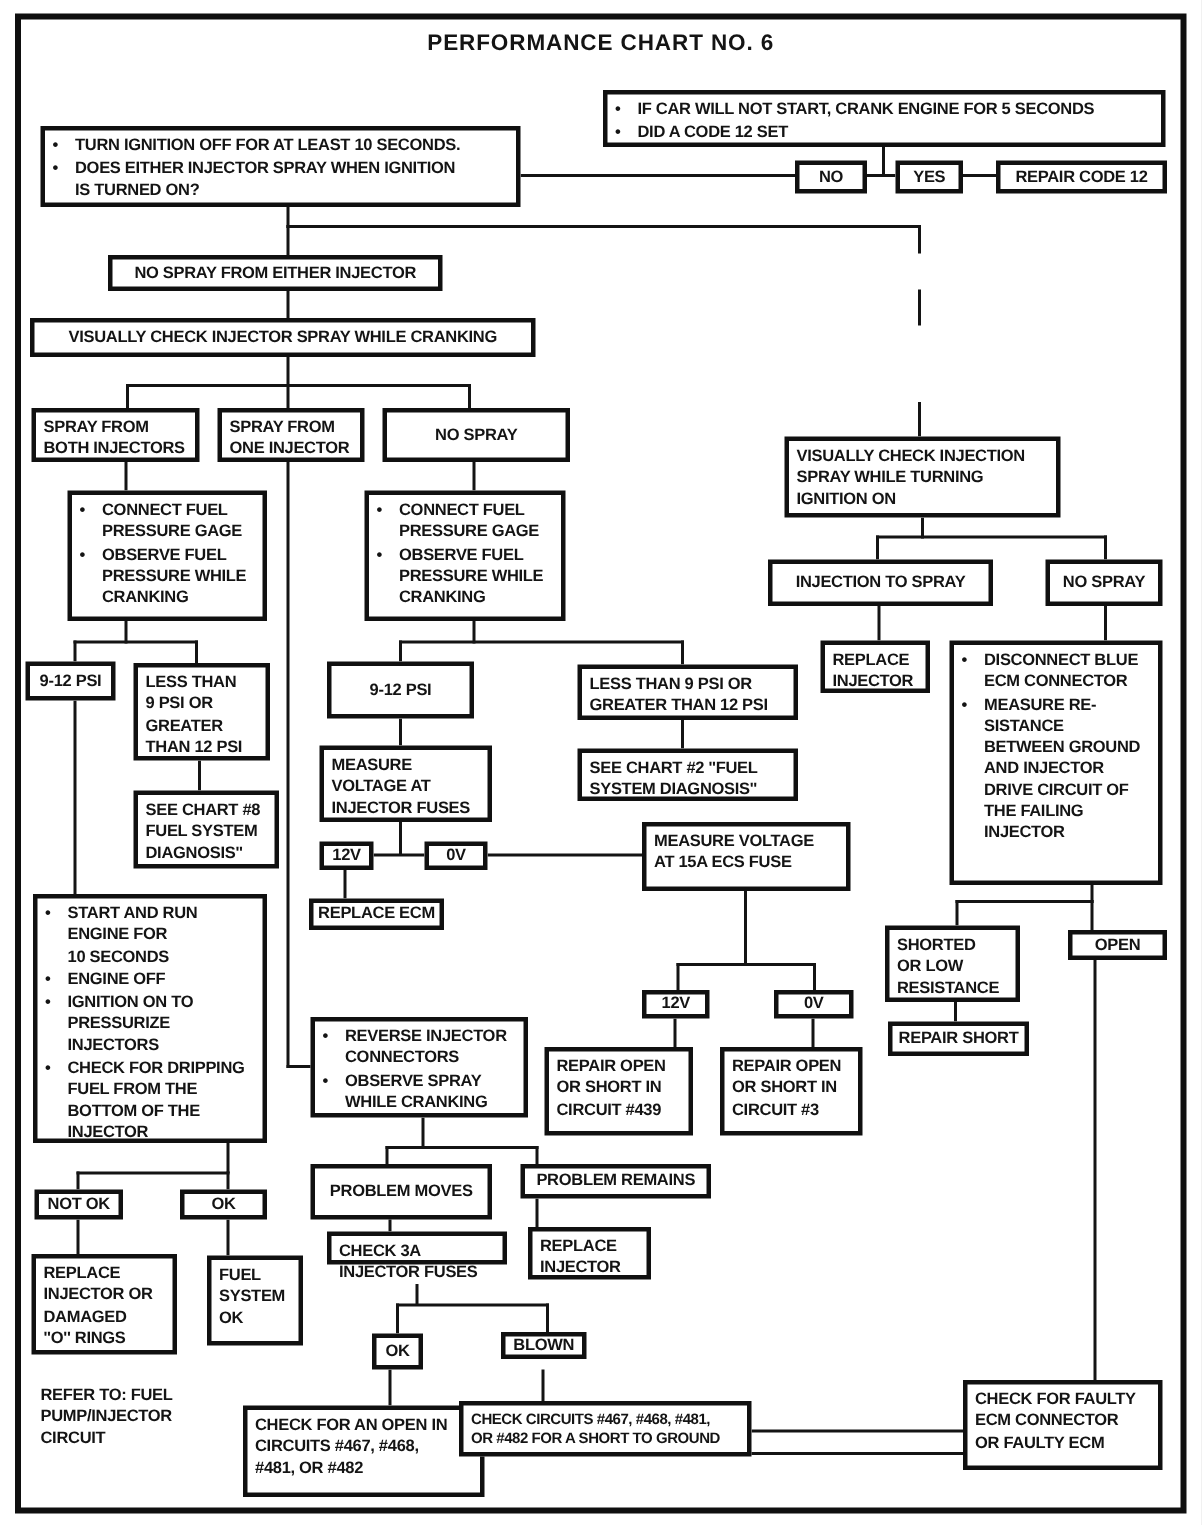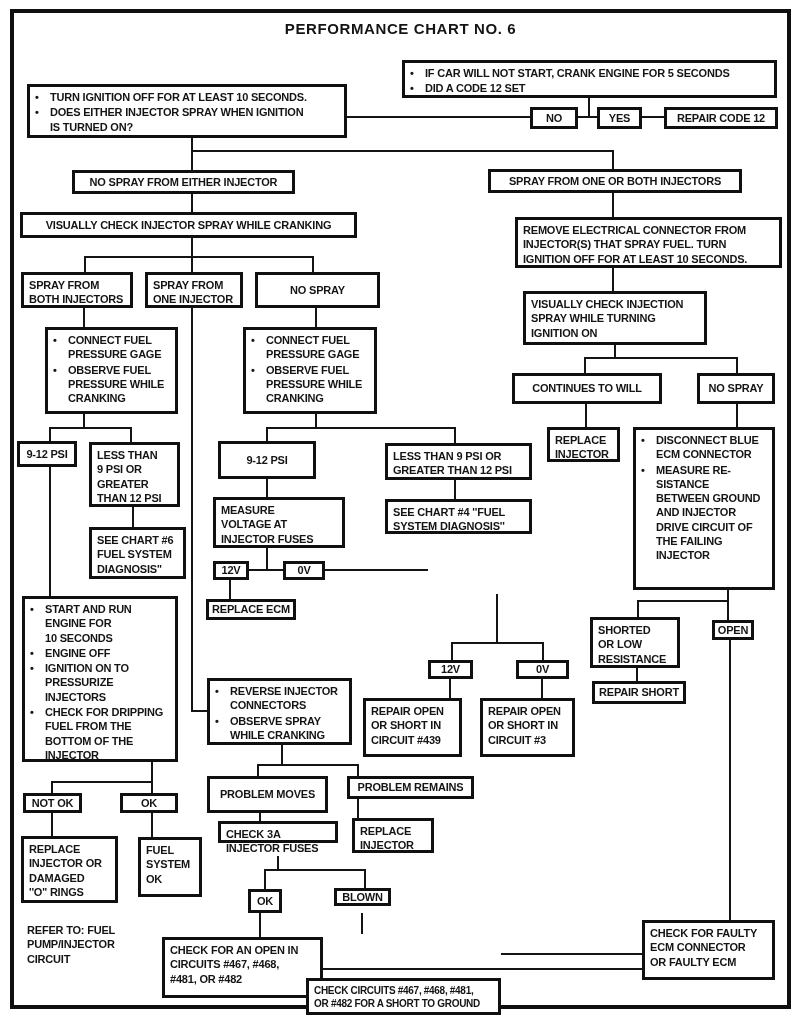--- a/index.html
+++ b/index.html
@@ -7,21 +7,21 @@
         font-family:"Liberation Sans",sans-serif;color:#141414;overflow:hidden;}
   #frame{position:absolute;left:10px;top:9px;width:781px;height:1000px;
          border:4px solid #0f0f0f;box-sizing:border-box;}
   #title{position:absolute;left:0;right:0;top:20px;text-align:center;
          font-size:15px;font-weight:bold;letter-spacing:.6px;}
   .bx{position:absolute;background:#ffffff;border:3px solid #101010;box-sizing:border-box;
       font-size:11px;font-weight:bold;line-height:1.3;letter-spacing:-0.2px;
       white-space:pre-line;padding:3px 5px;}
   .c{display:flex;align-items:center;justify-content:center;text-align:right;padding:1px 2px;}
   .nb{border:none;padding:0;}
-  .sm{font-size:10px;letter-spacing:-0.3px;margin-top:44px;}
+  .sm{font-size:10px;letter-spacing:-0.3px;}
   .bl{display:flex;margin:0 0 1px 0;}
   .bu{flex:0 0 15px;text-align:left;}
   .bl span.tx{white-space:pre-line;}
   .ln{position:absolute;background:#141414;display:block;}
 </style>
 </head>
 <body>
 
 <div id="page">
   <div id="frame"></div>
@@ -102,61 +102,59 @@
   <i class="ln" style="left:51px;top:813px;width:2px;height:23px"></i>
   <i class="ln" style="left:151px;top:813px;width:2px;height:24px"></i>
 
   <div class="bx" style="left:27px;top:84px;width:320px;height:54px"><div class="bl"><span class="bu">•</span><span class="tx">TURN IGNITION OFF FOR AT LEAST 10 SECONDS.</span></div><div class="bl"><span class="bu">•</span><span class="tx">DOES EITHER INJECTOR SPRAY WHEN IGNITION
 IS TURNED ON?</span></div></div>
   <div class="bx" style="left:402px;top:60px;width:375px;height:38px"><div class="bl"><span class="bu">•</span><span class="tx">IF CAR WILL NOT START, CRANK ENGINE FOR 5 SECONDS</span></div><div class="bl"><span class="bu">•</span><span class="tx">DID A CODE 12 SET</span></div></div>
   <div class="bx c" style="left:530px;top:107px;width:48px;height:22px">NO</div>
   <div class="bx c" style="left:597px;top:107px;width:45px;height:22px">YES</div>
   <div class="bx c" style="left:664px;top:107px;width:114px;height:22px">REPAIR CODE 12</div>
   <div class="bx c" style="left:72px;top:170px;width:223px;height:24px">NO SPRAY FROM EITHER INJECTOR</div>
-  <div class="bx c" style="left:488px;top:169px;width:254px;height:24px">SPRAY FROM ONE OR BOTH INJECTORS</div>
   <div class="bx c" style="left:20px;top:212px;width:337px;height:26px">VISUALLY CHECK INJECTOR SPRAY WHILE CRANKING</div>
   <div class="bx" style="left:21px;top:272px;width:112px;height:36px">SPRAY FROM
 BOTH INJECTORS</div>
   <div class="bx" style="left:145px;top:272px;width:98px;height:36px">SPRAY FROM
 ONE INJECTOR</div>
   <div class="bx c" style="left:255px;top:272px;width:125px;height:36px">NO SPRAY</div>
-  <div class="bx" style="left:515px;top:217px;width:267px;height:51px">REMOVE ELECTRICAL CONNECTOR FROM
-INJECTOR(S) THAT SPRAY FUEL. TURN
-IGNITION OFF FOR AT LEAST 10 SECONDS.</div>
   <div class="bx" style="left:523px;top:291px;width:184px;height:54px">VISUALLY CHECK INJECTION
 SPRAY WHILE TURNING
 IGNITION ON</div>
   <div class="bx" style="left:45px;top:327px;width:133px;height:87px"><div class="bl"><span class="bu">•</span><span class="tx">CONNECT FUEL
 PRESSURE GAGE</span></div><div class="bl"><span class="bu">•</span><span class="tx">OBSERVE FUEL
 PRESSURE WHILE
 CRANKING</span></div></div>
   <div class="bx" style="left:243px;top:327px;width:134px;height:87px"><div class="bl"><span class="bu">•</span><span class="tx">CONNECT FUEL
 PRESSURE GAGE</span></div><div class="bl"><span class="bu">•</span><span class="tx">OBSERVE FUEL
 PRESSURE WHILE
 CRANKING</span></div></div>
   <div class="bx c" style="left:17px;top:441px;width:60px;height:26px">9-12 PSI</div>
   <div class="bx" style="left:89px;top:442px;width:91px;height:65px">LESS THAN
 9 PSI OR
 GREATER
 THAN 12 PSI</div>
-  <div class="bx" style="left:89px;top:527px;width:97px;height:52px">SEE CHART #6
+  <div class="bx" style="left:89px;top:527px;width:97px;height:52px">SEE CHART #8
 FUEL SYSTEM
 DIAGNOSIS''</div>
   <div class="bx c" style="left:218px;top:441px;width:98px;height:38px">9-12 PSI</div>
-  <div class="bx" style="left:213px;top:497px;width:132px;height:51px">MEASURE
+  <div class="bx" style="left:213px;top:497px;width:115px;height:51px">MEASURE
 VOLTAGE AT
 INJECTOR FUSES</div>
   <div class="bx c" style="left:213px;top:561px;width:36px;height:19px">12V</div>
   <div class="bx c" style="left:283px;top:561px;width:42px;height:19px">0V</div>
   <div class="bx c" style="left:206px;top:599px;width:90px;height:21px">REPLACE ECM</div>
+  <div class="bx" style="left:428px;top:548px;width:139px;height:46px">MEASURE VOLTAGE
+AT 15A ECS FUSE</div>
   <div class="bx" style="left:385px;top:443px;width:147px;height:37px">LESS THAN 9 PSI OR
 GREATER THAN 12 PSI</div>
-  <div class="bx" style="left:385px;top:499px;width:147px;height:35px">SEE CHART #4 ''FUEL
+  <div class="bx" style="left:385px;top:499px;width:147px;height:35px">SEE CHART #2 ''FUEL
 SYSTEM DIAGNOSIS''</div>
-  <div class="bx c" style="left:512px;top:373px;width:150px;height:31px">CONTINUES TO WILL</div>
+  <div class="bx c" style="left:512px;top:373px;width:150px;height:31px">INJECTION TO SPRAY</div>
   <div class="bx c" style="left:697px;top:373px;width:78px;height:31px">NO SPRAY</div>
   <div class="bx" style="left:547px;top:427px;width:73px;height:35px">REPLACE
 INJECTOR</div>
   <div class="bx" style="left:633px;top:427px;width:142px;height:163px"><div class="bl"><span class="bu">•</span><span class="tx">DISCONNECT BLUE
 ECM CONNECTOR</span></div><div class="bl"><span class="bu">•</span><span class="tx">MEASURE RE-
 SISTANCE
 BETWEEN GROUND
 AND INJECTOR
 DRIVE CIRCUIT OF
 THE FAILING
@@ -165,21 +163,21 @@
 ENGINE FOR
 10 SECONDS</span></div><div class="bl"><span class="bu">•</span><span class="tx">ENGINE OFF</span></div><div class="bl"><span class="bu">•</span><span class="tx">IGNITION ON TO
 PRESSURIZE
 INJECTORS</span></div><div class="bl"><span class="bu">•</span><span class="tx">CHECK FOR DRIPPING
 FUEL FROM THE
 BOTTOM OF THE
 INJECTOR</span></div></div>
   <div class="bx" style="left:590px;top:617px;width:90px;height:51px">SHORTED
 OR LOW
 RESISTANCE</div>
-  <div class="bx c" style="left:712px;top:620px;width:42px;height:20px">OPEN</div>
+  <div class="bx c" style="left:712px;top:620px;width:66px;height:20px">OPEN</div>
   <div class="bx c" style="left:592px;top:681px;width:94px;height:23px">REPAIR SHORT</div>
   <div class="bx" style="left:207px;top:678px;width:145px;height:67px"><div class="bl"><span class="bu">•</span><span class="tx">REVERSE INJECTOR
 CONNECTORS</span></div><div class="bl"><span class="bu">•</span><span class="tx">OBSERVE SPRAY
 WHILE CRANKING</span></div></div>
   <div class="bx c" style="left:428px;top:660px;width:45px;height:19px">12V</div>
   <div class="bx c" style="left:516px;top:660px;width:53px;height:19px">0V</div>
   <div class="bx" style="left:363px;top:698px;width:99px;height:59px">REPAIR OPEN
 OR SHORT IN
 CIRCUIT #439</div>
   <div class="bx" style="left:480px;top:698px;width:95px;height:59px">REPAIR OPEN

